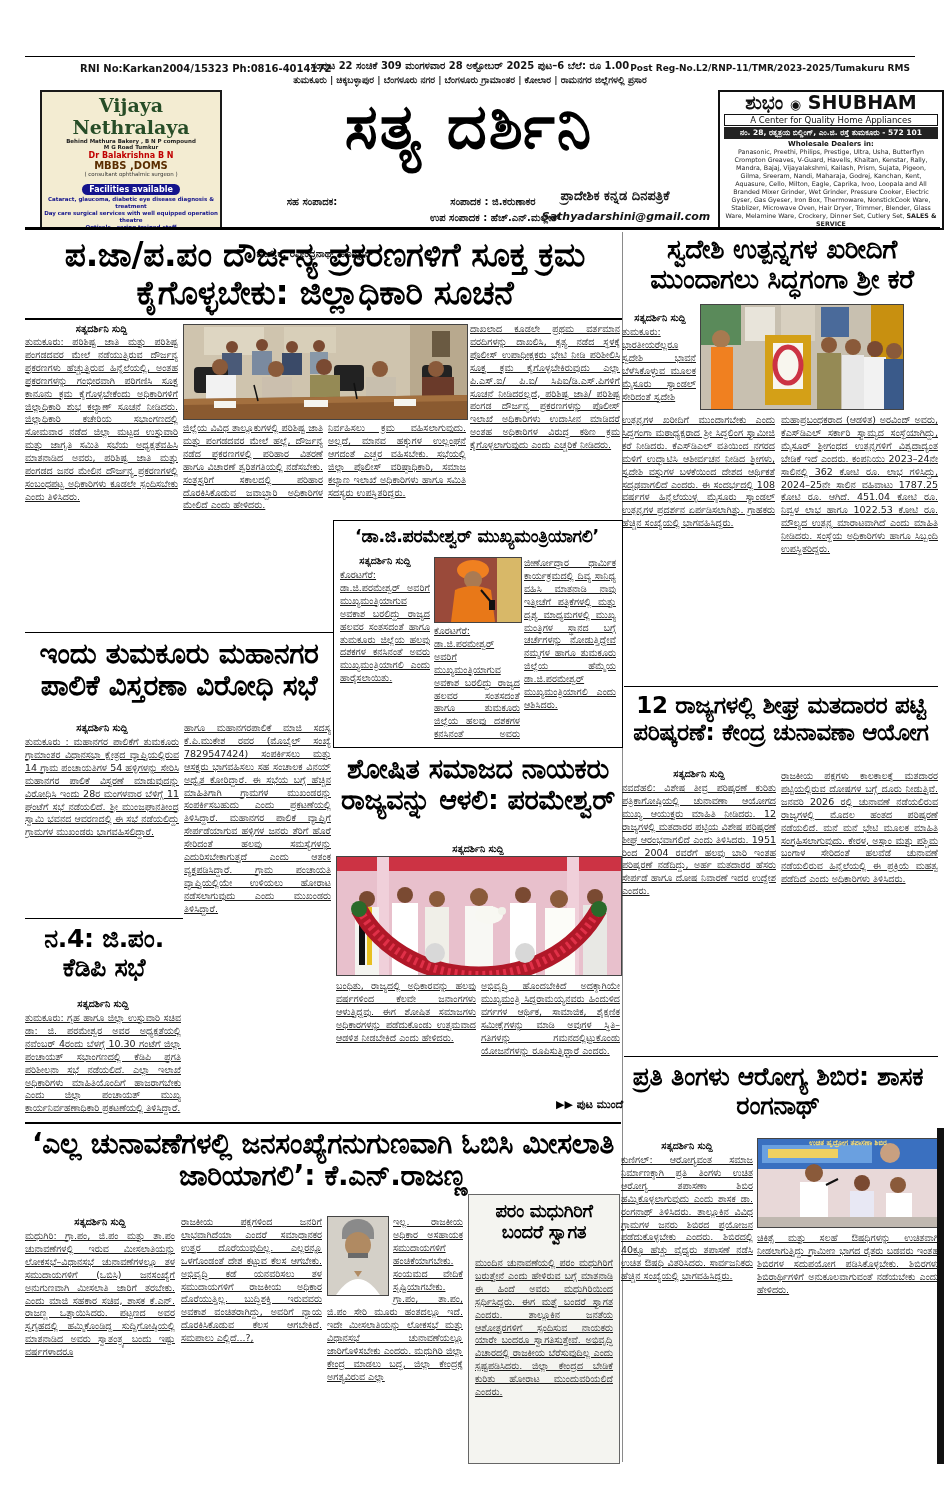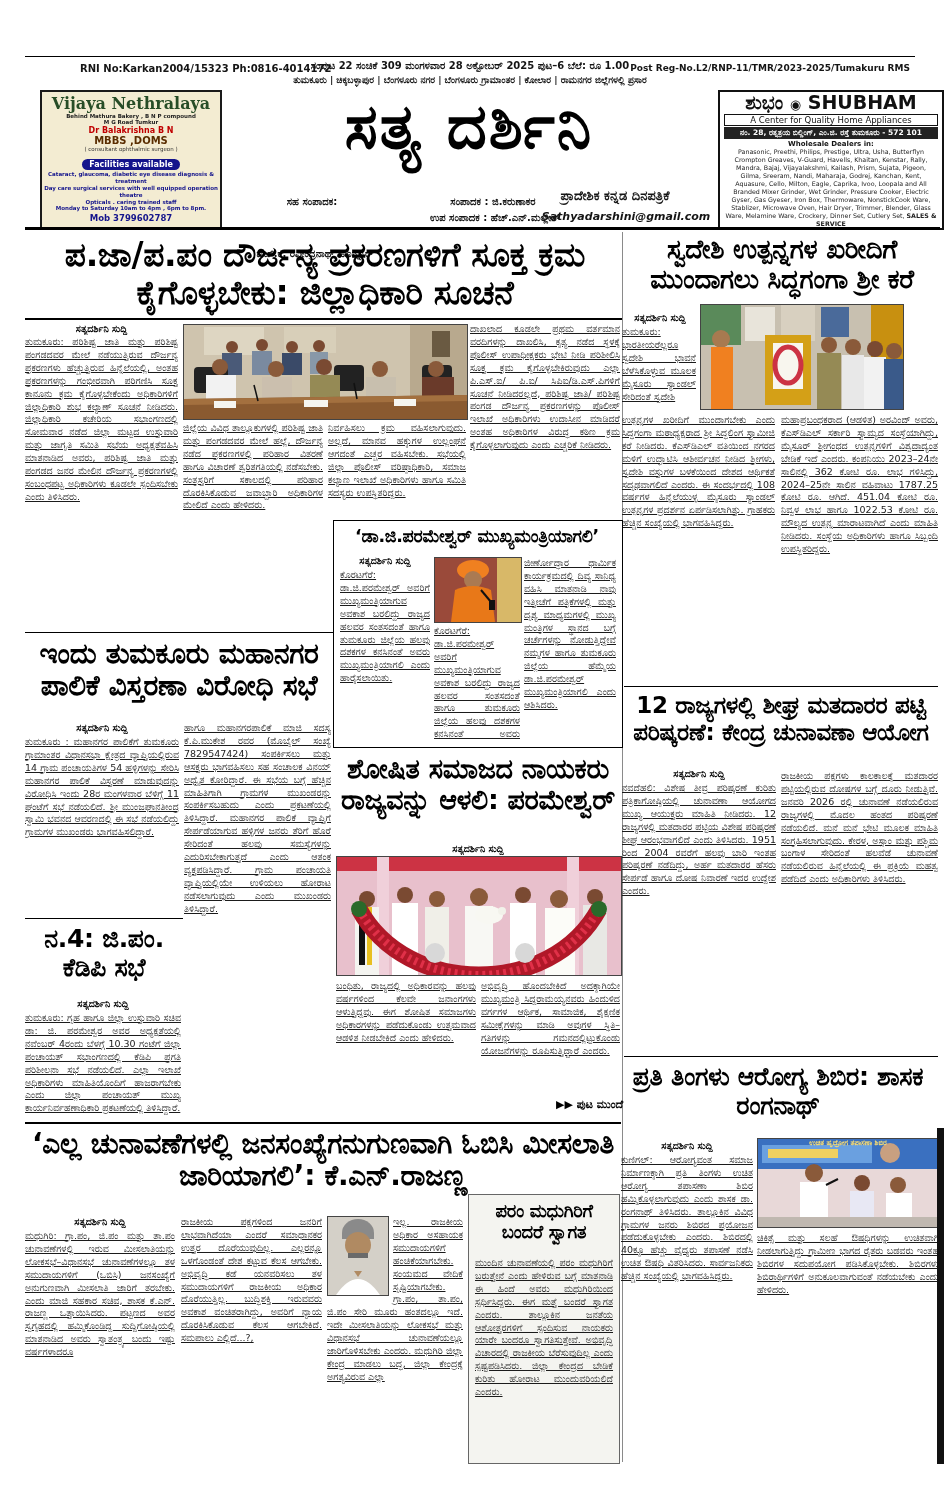--- a/index.html
+++ b/index.html
@@ -20,21 +20,21 @@
   .infobar .c .districts{font-size:9px;font-weight:bold;margin-top:3px;}
   .infobar .r{position:absolute;right:5px;top:3px;font-size:9px;font-weight:bold;}
   
   .mast-title{position:absolute;left:228px;top:96px;width:482px;text-align:center;
               font-size:62px;font-weight:900;letter-spacing:2px;color:#000;line-height:1.0;}
   .mast-tag{position:absolute;left:520px;top:188px;width:190px;text-align:center;font-size:13px;font-weight:bold;}
   .mast-ed{position:absolute;font-size:10px;font-weight:bold;text-align:center;}
   
   .adL{position:absolute;left:40px;top:90px;width:178px;height:136px;background:#f3ecd2;
        border:2px solid #1a1a1a;text-align:center;overflow:hidden;}
-  .adL .t{font-family:"DejaVu Serif",serif;font-size:16px;font-weight:bold;color:#274d27;margin-top:2px;}
+  .adL .t{font-family:"DejaVu Serif",serif;font-size:19px;font-weight:bold;color:#274d27;margin-top:2px;}
   .adL .a{font-size:5.5px;font-weight:bold;color:#222;}
   .adL .dr{font-size:8px;font-weight:bold;color:#c00000;margin-top:1px;}
   .adL .dg{font-size:10px;font-weight:bold;color:#5a2d00;}
   .adL .ro{font-size:5.5px;color:#333;}
   .adL .fac{display:inline-block;background:#14148c;color:#fff;font-size:8px;font-weight:bold;
             border-radius:7px;padding:1px 7px;margin-top:2px;}
   .adL .sv{font-size:5.5px;color:#14148c;font-weight:bold;line-height:1.25;}
   .adL .mob{font-size:8.5px;color:#14148c;font-weight:bold;margin-top:1px;}
   .adR{position:absolute;left:718px;top:90px;width:222px;height:136px;background:#fff;
        border:2px solid #111;text-align:center;overflow:hidden;}

